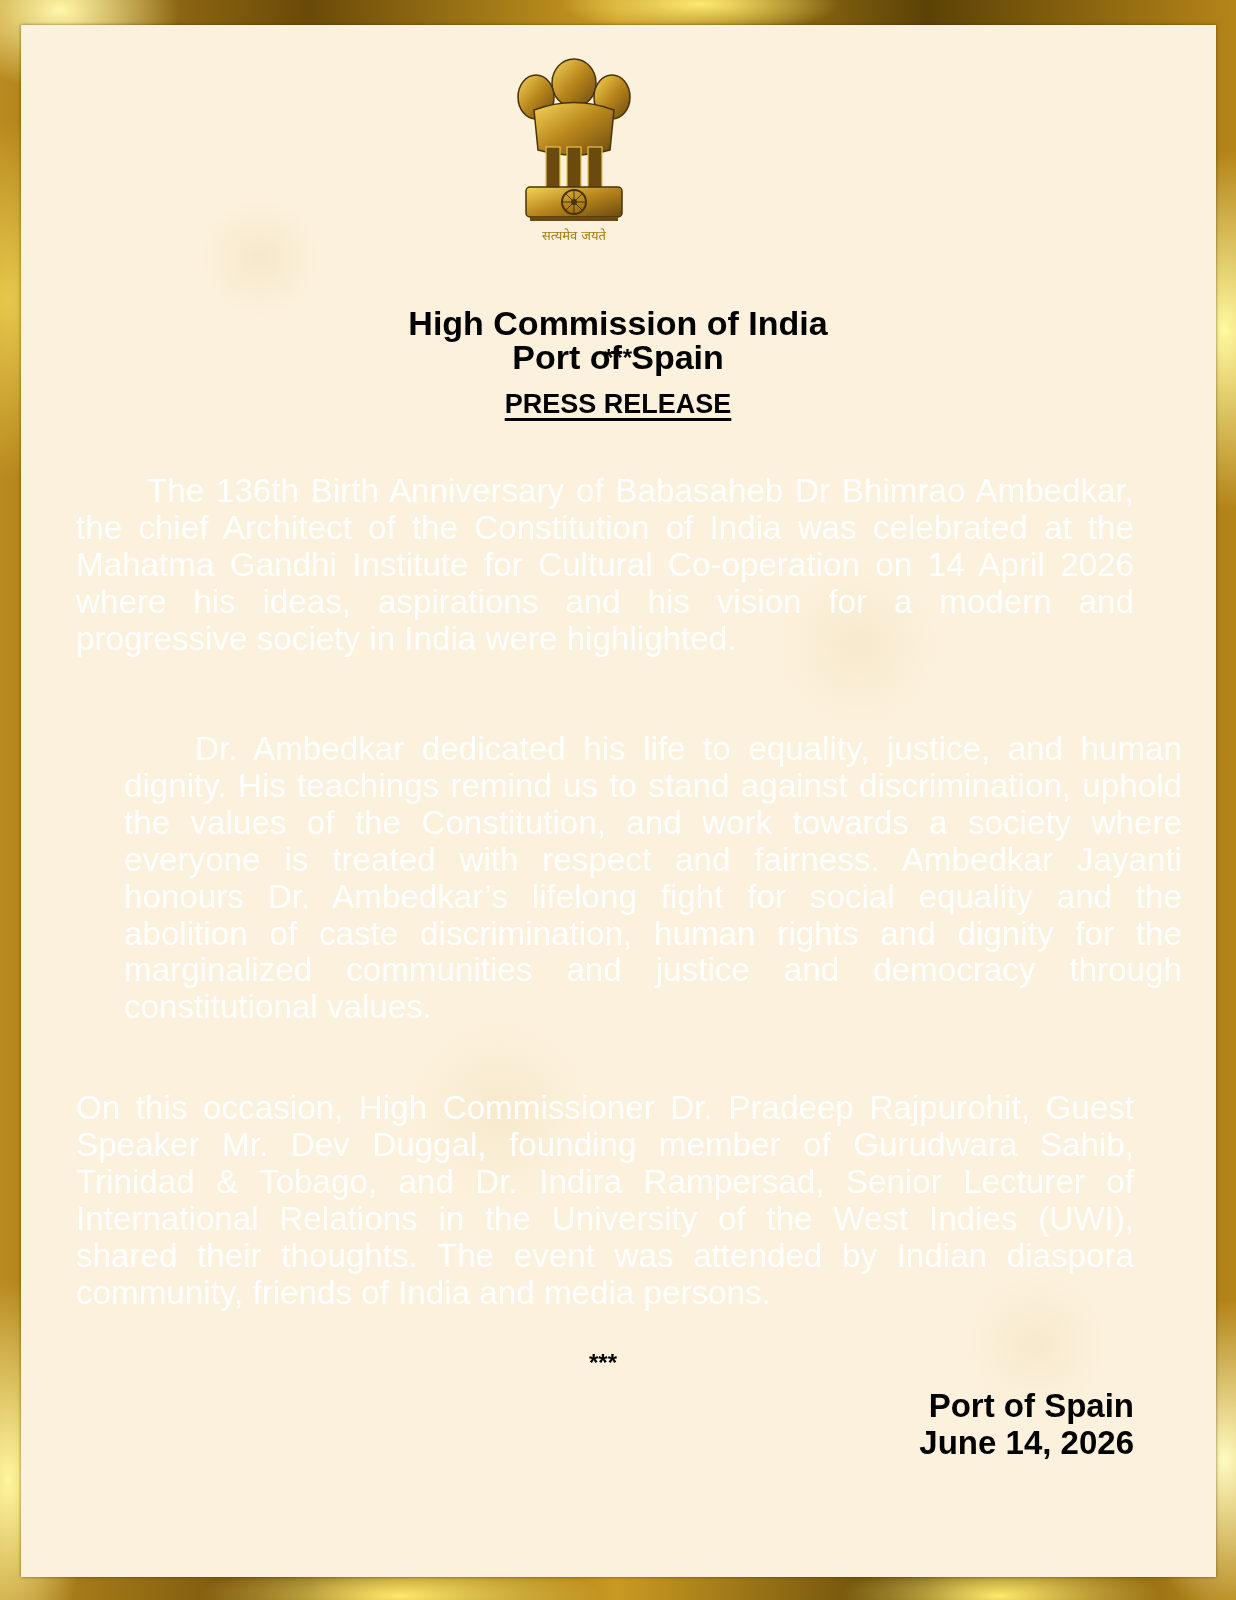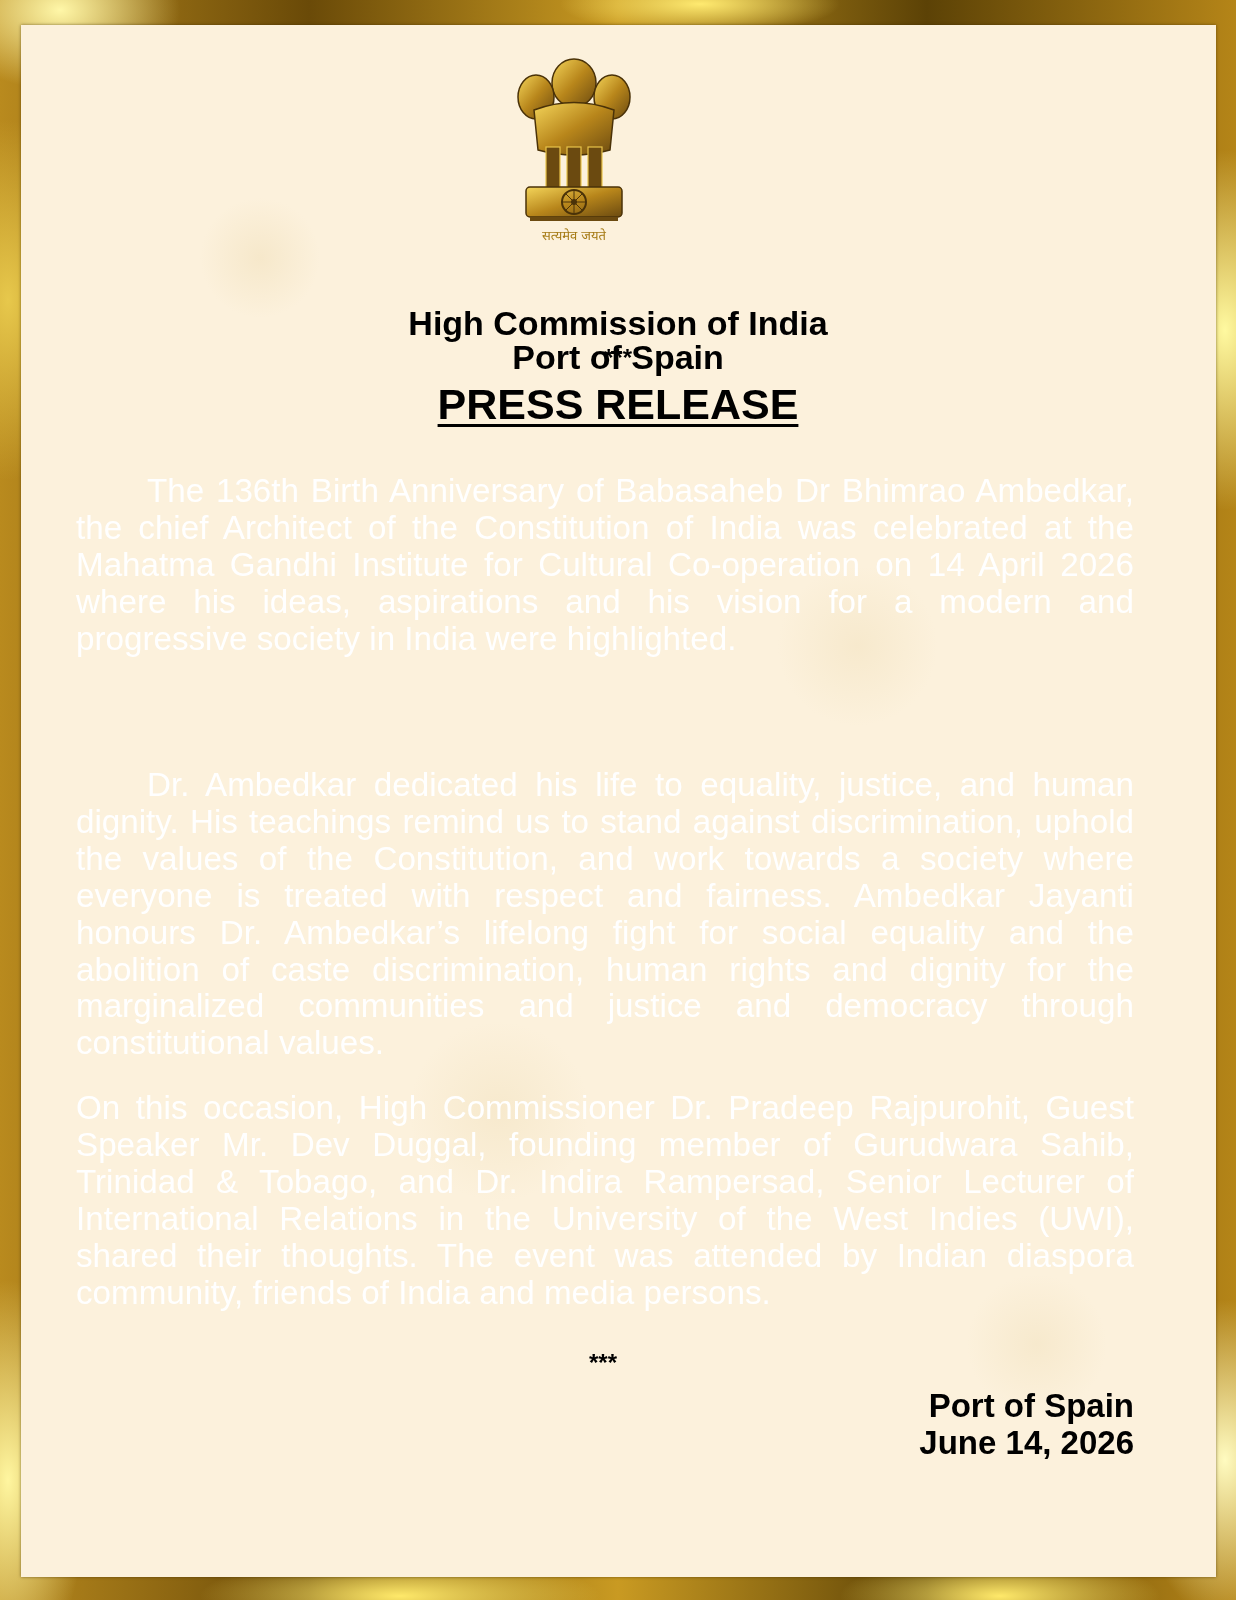--- a/index.html
+++ b/index.html
@@ -35,30 +35,30 @@
     position: absolute; left: 516px; top: 55px; width: 116px; height: 190px;
   }
   .emblem svg { width: 116px; height: 190px; display: block; }
   .header {
     position: absolute; left: 0; width: 1236px; text-align: center;
     font-weight: bold; color: #000;
   }
   .org { top: 262px; font-size: 34px; line-height: 34px; margin-top: 44px; }
   .stars-top { top: 344px; font-size: 24px; font-weight: bold; }
   .title {
-    top: 384px; font-size: 43px; line-height: 40px;
+    top: 384px; font-size: 27px; line-height: 40px;
     text-decoration: underline; text-decoration-thickness: 3px; text-underline-offset: 5px;
   }
   .body-text {
     position: absolute; left: 76px; width: 1058px;
     font-size: 33.2px; line-height: 36.9px; color: #ffffff;
     text-align: justify; margin: 0;
   }
   .p1 { top: 473px; text-indent: 71px; }
-  .p2 { top: 767px; text-indent: 71px; }
+  .p2 { top: 731px; text-indent: 71px; margin-left: 48px; }
   .p3 { top: 1062px; margin-top: 28px; }
   .stars-bottom {
     position: absolute; left: 0; width: 1206px; top: 1349px; text-align: center;
     font-size: 24px; font-weight: bold;
   }
   .signoff {
     position: absolute; right: 102px; top: 1387px; text-align: right;
     font-weight: bold; font-size: 33px; line-height: 37px; color: #000;
   }
 </style>

